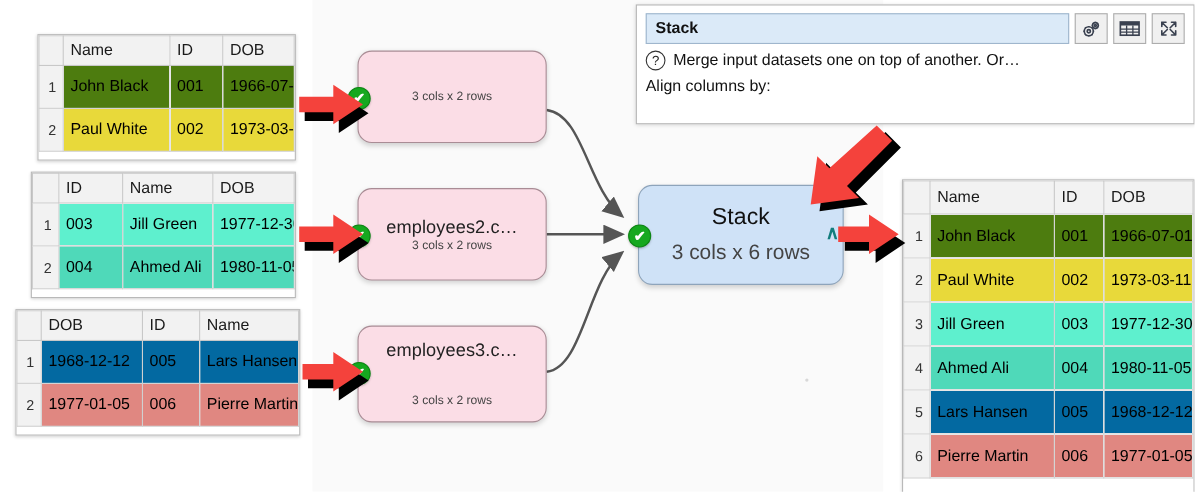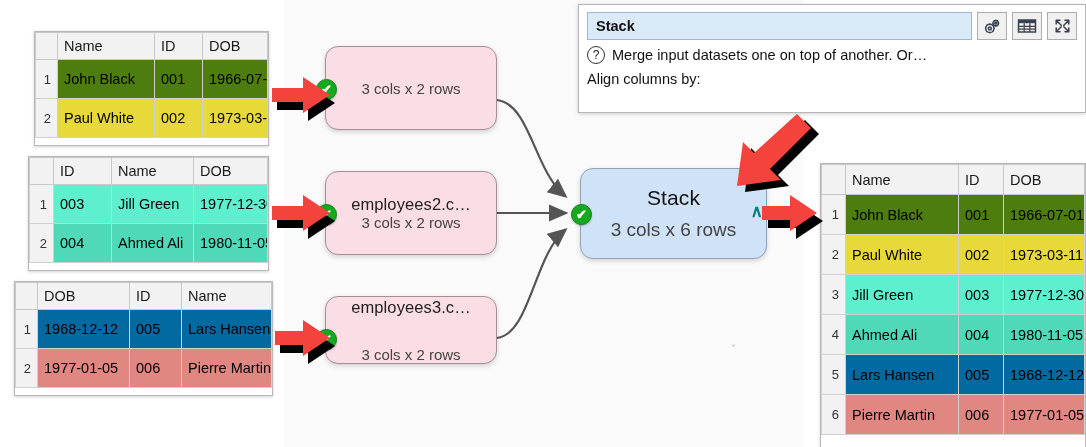--- a/index.html
+++ b/index.html
@@ -83,26 +83,26 @@
     border:1px solid #9a9a9a;
     box-shadow:0 2px 5px rgba(0,0,0,.16);
     display:flex; flex-direction:column;
     align-items:center; justify-content:center;
     text-align:center;
   }
   .node.input { background:#fbdde6; border-color:#a98c95; }
   .node.op    { background:#cfe2f7; border-color:#8ea4bb; }
   .node-title { font-size:16.5px; color:#222; letter-spacing:.1px; }
   .node.op .node-title { font-size:21px; color:#111; }
-  .node-sub { font-size:15px; color:#444; }
+  .node-sub { font-size:11px; color:#444; }
   .node.op .node-sub { margin-top:9px; font-size:19px; }
 
   #node-employees1 { left:325px; top:46px;  width:172px; height:84px; }
   #node-employees2 { left:325px; top:171px; width:172px; height:84px; }
-  #node-employees3 { left:325px; top:296px; width:172px; height:68px;gap:29px; }
+  #node-employees3 { left:325px; top:296px; width:172px; height:88px;gap:29px; }
   #node-stack      { left:580px; top:168px; width:187px; height:91px; }
 
   
   .status-ok {
     position:absolute; width:21px; height:21px; border-radius:50%;
     background:#16a81f; border:1px solid #0d8614;
     display:flex; align-items:center; justify-content:center;
     color:#fff; font-size:13px; font-weight:bold; line-height:1;
     box-shadow:0 1px 2px rgba(0,0,0,.25);
   }

